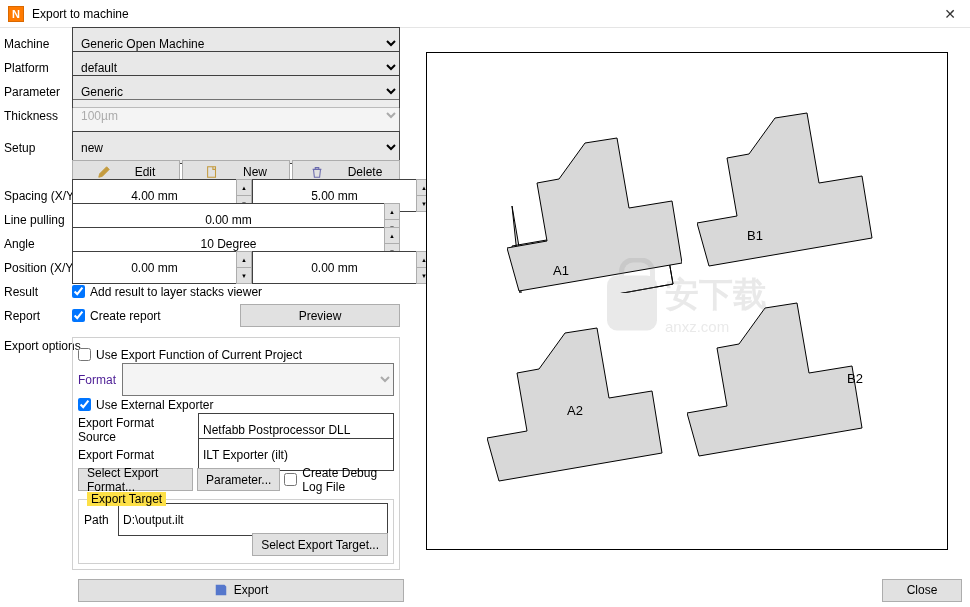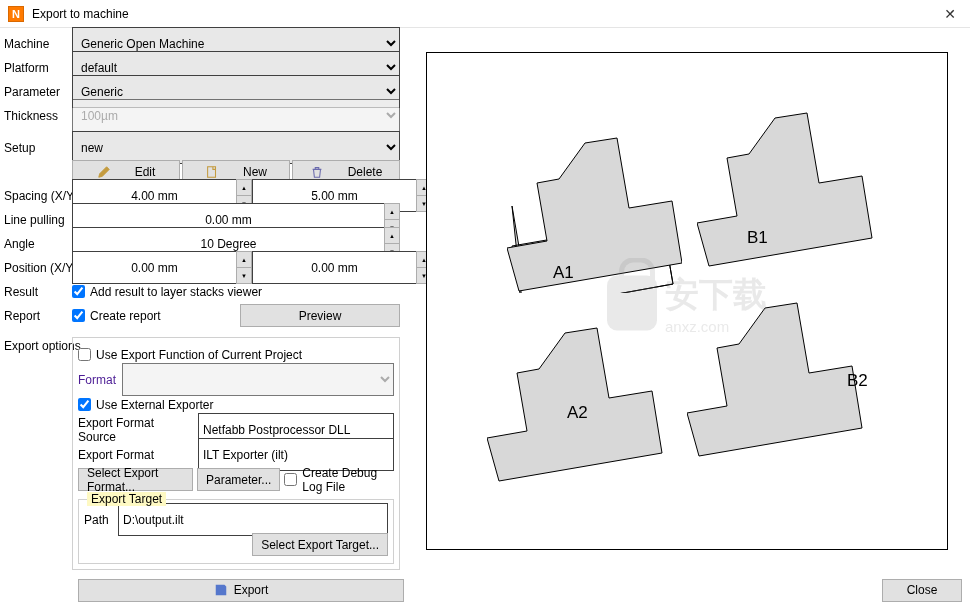--- a/index.html
+++ b/index.html
@@ -26,40 +26,40 @@
 .spin-btns { width: 16px; display: flex; flex-direction: column; border: 1px solid #adadad; }
 .spin-btns div { flex: 1; background: #e1e1e1; font-size: 6px; display: flex; align-items: center; justify-content: center; cursor: pointer; }
 .spin-btns div:first-child { border-bottom: 1px solid #adadad; }
 .chk { display: flex; align-items: center; gap: 5px; }
 .chk input { width: 13px; height: 13px; }
 .opts-box { margin-left: 68px; border: 1px solid #d0d0d0; padding: 5px; margin-top: 2px; }
 .opts-row { display: flex; align-items: center; height: 23px; margin-bottom: 2px; gap: 4px; }
 .opts-lbl { width: 116px; color: #000; }
 .opts-lbl.disabled { color: #4c1d95; }
 .group { border: 1px solid #d0d0d0; margin-top: 8px; padding: 8px 5px 5px 5px; position: relative; }
-.group-title { position: absolute; top: -8px; left: 8px; background: #fef9c3; padding: 0 4px; color: #000; }
+.group-title { position: absolute; top: -8px; left: 8px; background: #fde047; padding: 0 4px; color: #000; }
 .footer { height: 30px; display: flex; align-items: center; padding: 0 8px 4px 8px; gap: 8px; }
 .export-btn { flex: 0 0 326px; margin-left: 70px; height: 23px; border: 1px solid #adadad; background: #e1e1e1; display: flex; align-items: center; justify-content: center; gap: 6px; cursor: pointer; }
 .footer-spacer { flex: 1; }
 .close-btn { width: 80px; height: 23px; border: 1px solid #adadad; background: #e1e1e1; display: flex; align-items: center; justify-content: center; cursor: pointer; }
 .preview-box { border: 1px solid #000; width: 522px; height: 498px; margin: 20px auto 0; position: relative; background: #fff; }
 svg.icon { width: 14px; height: 14px; }
 .pencil { stroke: #c49b3f; fill: #c49b3f; }
 .newdoc { stroke: #c49b3f; fill: none; stroke-width: 1.2; }
 .trash { stroke: #6a6aad; fill: none; stroke-width: 1.2; }
 .save { fill: #5577cc; }
 .spacer-v { height: 8px; }
 .watermark { position: absolute; top: 50%; left: 50%; transform: translate(-50%, -50%); display: flex; align-items: center; gap: 8px; opacity: 0.18; pointer-events: none; }
 .wm-lock { width: 50px; height: 55px; border-radius: 10px; background: #888; position: relative; }
 .wm-lock:before { content: ""; position: absolute; top: -18px; left: 12px; width: 26px; height: 26px; border: 5px solid #888; border-bottom: none; border-radius: 14px 14px 0 0; }
 .wm-text { font-size: 34px; color: #888; font-weight: bold; }
 .wm-sub { font-size: 15px; color: #888; }
 .shape { position: absolute; }
 .shape path { fill: #d8d8d8; stroke: #000; stroke-width: 1; }
-.shape-label { position: absolute; font-size: 17px; color: #000; }
+.shape-label { position: absolute; font-size: 13px; color: #000; }
 </style>
 </head>
 <body>
 
 <div class="titlebar">
   <div class="app-icon">N</div>
   <div class="title">Export to machine</div>
   <div class="close-x">✕</div>
 </div>
 

